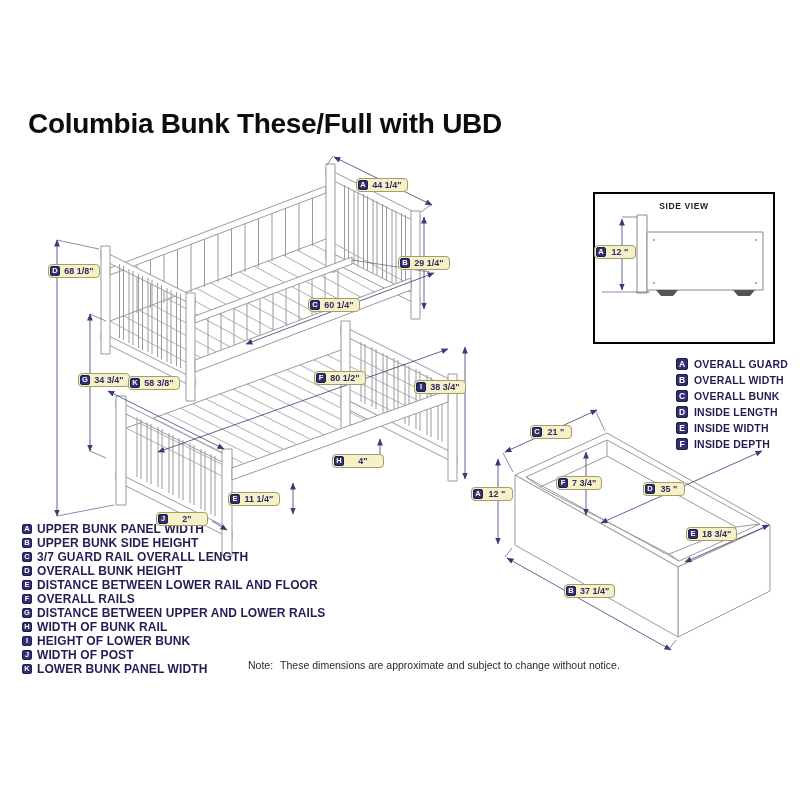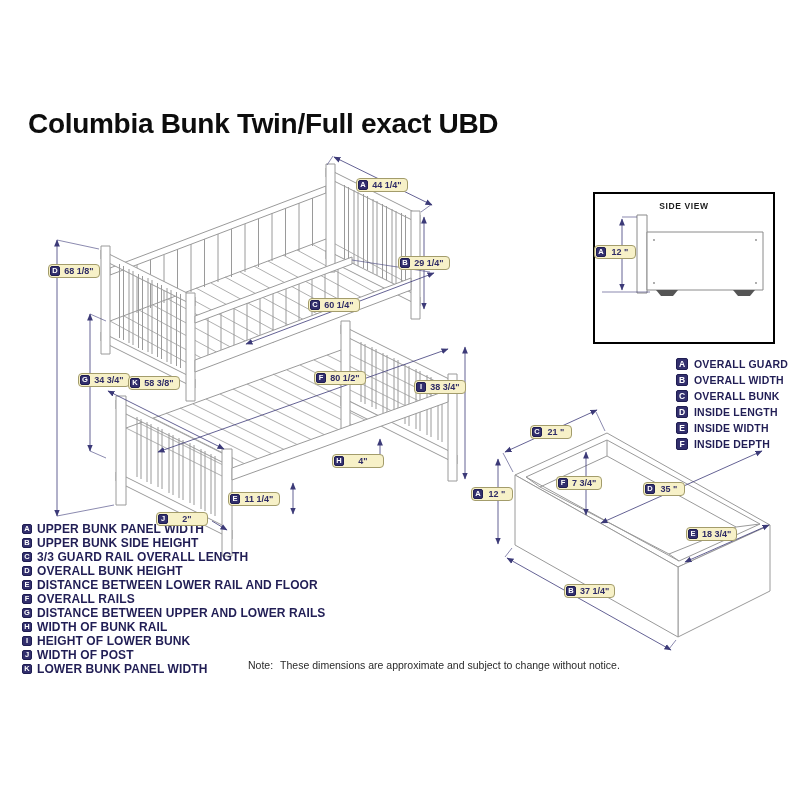--- a/index.html
+++ b/index.html
@@ -150,21 +150,21 @@
     <path d="M327,165 L333,156 M421,212 L432,204"></path>
     <path d="M57,240 L99,249 M57,516 L114,505"></path>
     <path d="M90,314 L106,321 M90,451 L106,458"></path>
     <path d="M352,260 L430,272"></path>
     <path d="M513,472 L503,453 M605,431 L596,412"></path>
     <path d="M512,548 L505,557 M676,640 L669,649"></path>
     <path d="M622,217 L637,217 M602,292 L650,292"></path>
   </g>
 </svg>
 
-<div class="title">Columbia Bunk Twin/Full exact UBD</div>
+<div class="title">Columbia Bunk These/Full with UBD</div>
 
 <div class="svbox">
   <div class="svtitle">SIDE VIEW</div>
 </div>
 <div class="pill sm" style="left:594px;top:245px">
   <span class="bdg">A</span>
   <span class="val">12 "</span>
 </div>
 
 <div class="pill" style="left:356px;top:178px">
@@ -241,21 +241,21 @@
   <div class="lrow">
       <span class="bdg">A</span>
       <span class="txt">UPPER BUNK PANEL WIDTH</span>
     </div>
   <div class="lrow">
       <span class="bdg">B</span>
       <span class="txt">UPPER BUNK SIDE HEIGHT</span>
     </div>
   <div class="lrow">
       <span class="bdg">C</span>
-      <span class="txt">3/3 GUARD RAIL OVERALL LENGTH</span>
+      <span class="txt">3/7 GUARD RAIL OVERALL LENGTH</span>
     </div>
   <div class="lrow">
       <span class="bdg">D</span>
       <span class="txt">OVERALL BUNK HEIGHT</span>
     </div>
   <div class="lrow">
       <span class="bdg">E</span>
       <span class="txt">DISTANCE BETWEEN LOWER RAIL AND FLOOR</span>
     </div>
   <div class="lrow">

